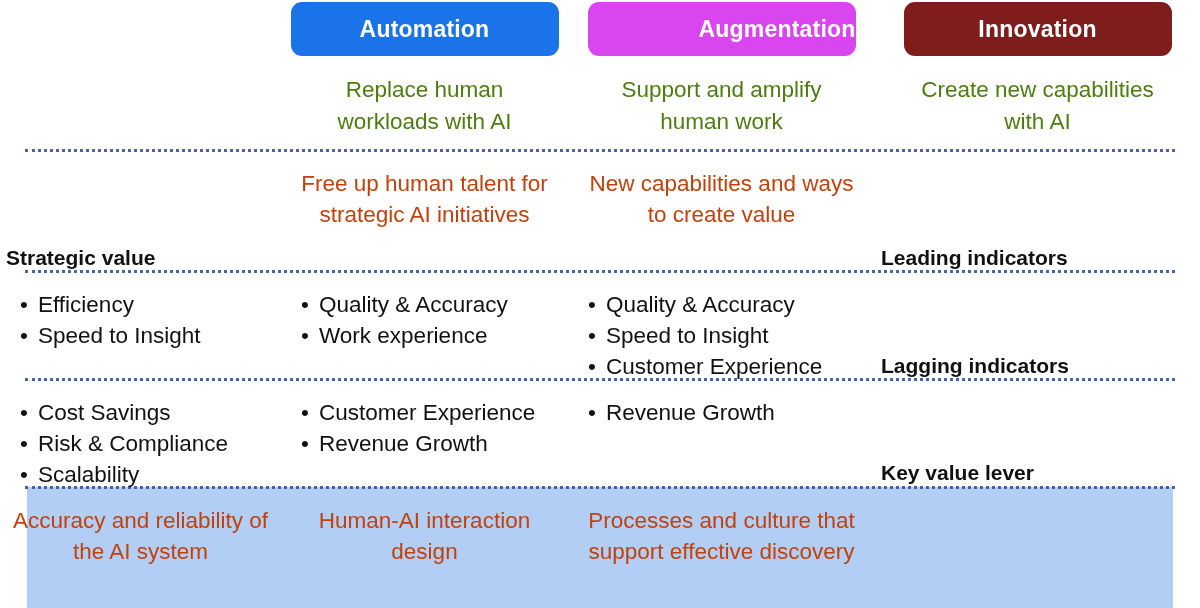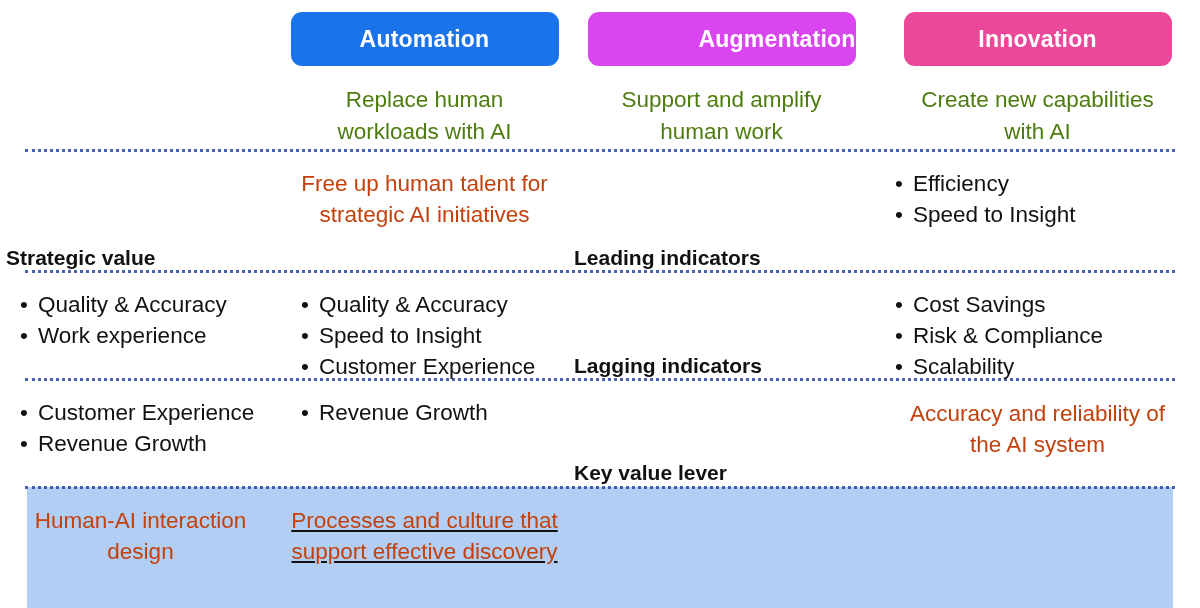--- a/index.html
+++ b/index.html
@@ -44,21 +44,21 @@
 
   
   .hdr-cell {
     padding: 0;
     display: flex;
     flex-direction: column;
     align-items: center;
     justify-content: flex-start;
   }
   .pill {
-    margin-top: 12px;
+    margin-top: 2px;
     width: 268px;
     height: 54px;
     border-radius: 11px;
     display: flex;
     align-items: center;
     justify-content: center;
     box-sizing: border-box;
   }
   .pill-label {
     font-size: 23px;
@@ -174,32 +174,35 @@
     </div>
 
     <div class="cell hdr-cell">
       <div class="pill" style="background:#d946ef;justify-content:flex-end;">
         <span class="pill-label">Augmentation</span>
       </div>
       <div class="subtitle">Support and amplify human work</div>
     </div>
 
     <div class="cell hdr-cell">
-      <div class="pill" style="background:#ec4899;">
+      <div class="pill" style="background:#7f1d1d;">
         <span class="pill-label">Innovation</span>
       </div>
       <div class="subtitle">Create new capabilities with AI</div>
     </div>
 
     <div class="cell row-label">
       <span class="row-label-text">Strategic value</span>
     </div>
     <div class="cell para-cell">
       <div class="para-text">Free up human talent for strategic AI initiatives</div>
     </div>
+    <div class="cell para-cell">
+      <div class="para-text">New capabilities and ways to create value</div>
+    </div>
 
     <div class="cell row-label">
       <span class="row-label-text">Leading indicators</span>
     </div>
     <div class="cell bullet-cell">
       <ul class="bullets">
           <li><span class="dot">•</span><span>Efficiency</span></li>
           <li><span class="dot">•</span><span>Speed to Insight</span></li>
         </ul>
     </div>
@@ -241,18 +244,18 @@
 
     <div class="cell row-label" style="padding-top:21px;">
       <span class="row-label-text">Key value lever</span>
     </div>
     <div class="cell para-cell" style="padding-top:20px;">
       <div class="para-text">Accuracy and reliability of the AI system</div>
     </div>
     <div class="cell para-cell" style="padding-top:20px;">
       <div class="para-text">Human-AI interaction design</div>
     </div>
-    <div class="cell para-cell" style="padding-top:20px;text-decoration:underline;">
+    <div class="cell para-cell" style="padding-top:20px;">
       <div class="para-text">Processes and culture that support effective discovery</div>
     </div>
 
   </div>
 </div>
 
 </body></html>

